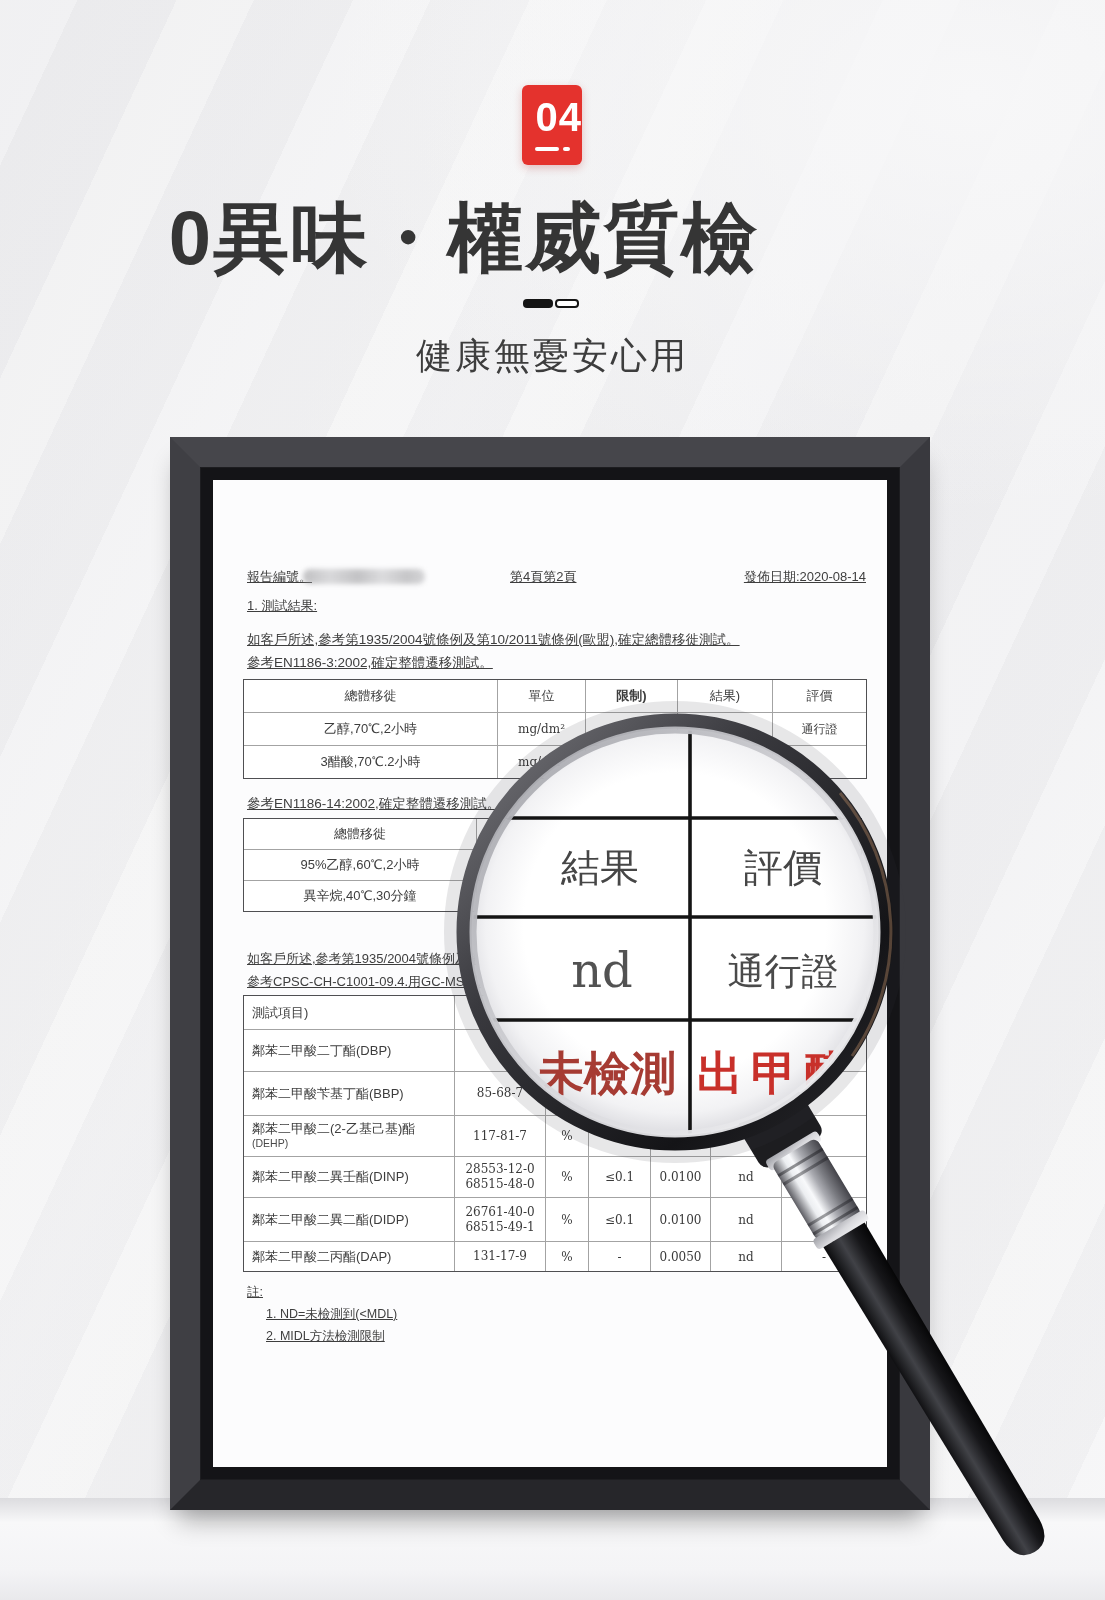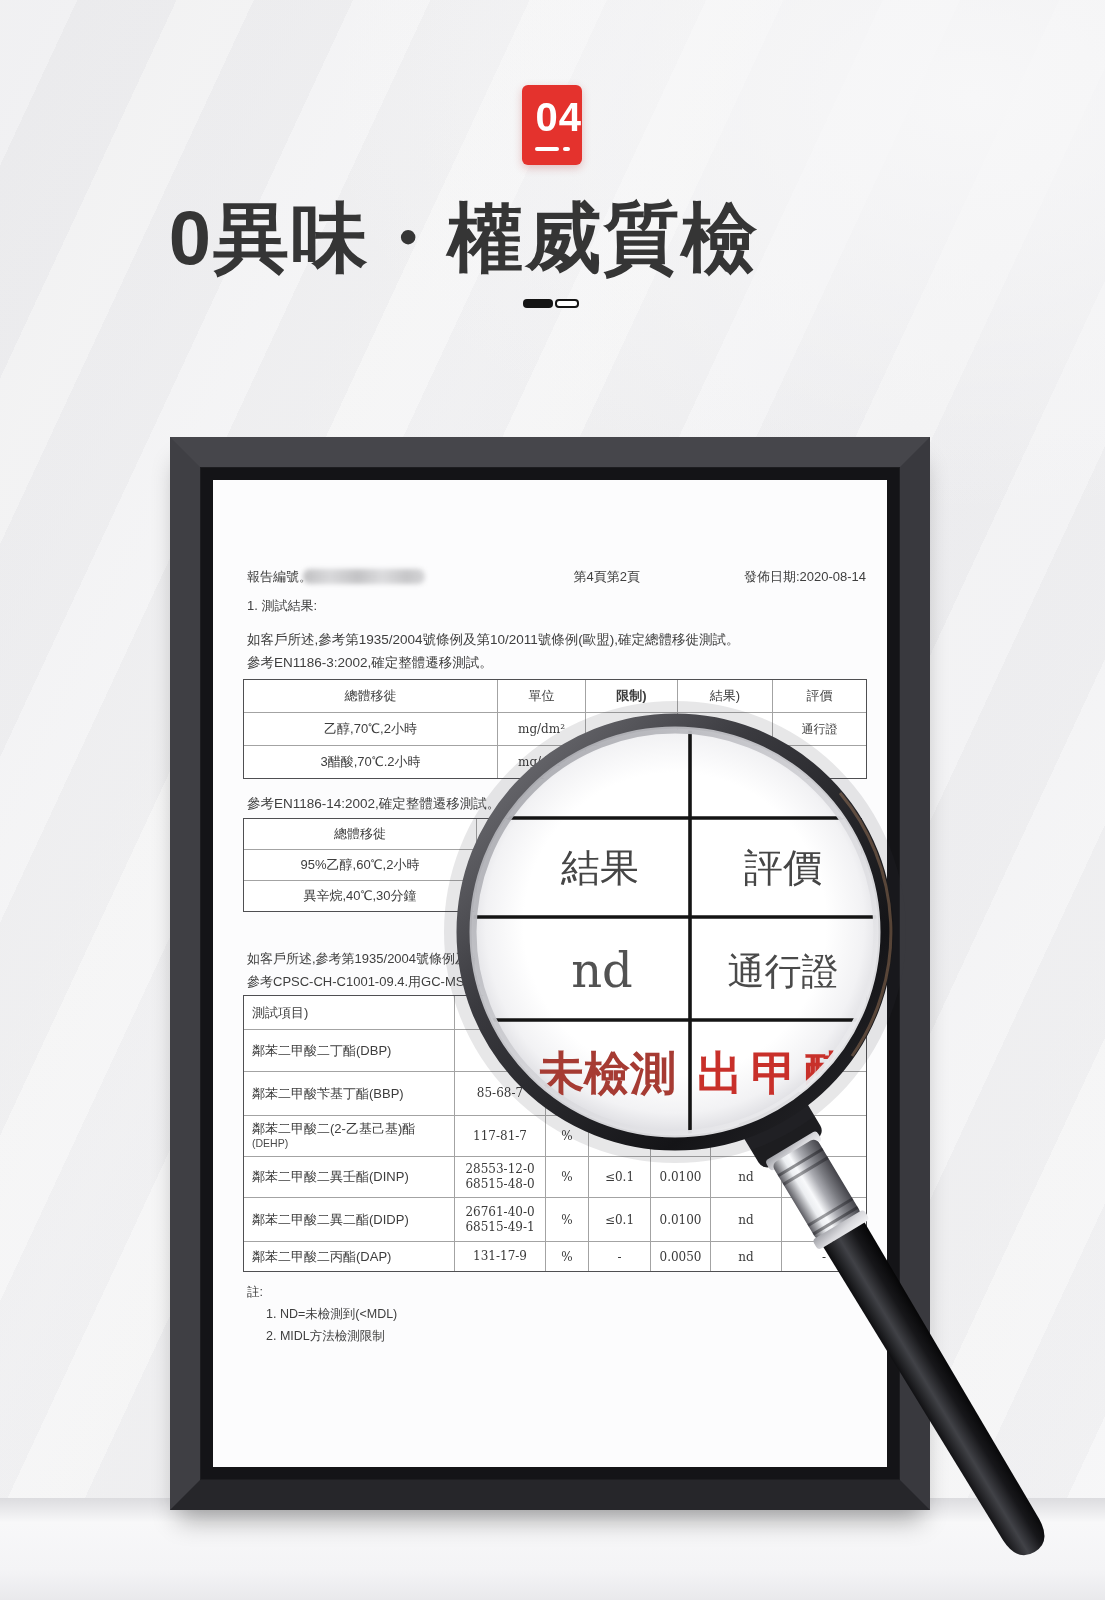--- a/index.html
+++ b/index.html
@@ -37,21 +37,21 @@
 
   
   .frame { position:absolute; left:170px; top:437px; width:760px; height:1073px;
     border:30px solid; border-color:#46464b #39393e #26262a #3f3f44;
     background:#141417; padding:13px;
     box-shadow:0 18px 24px -8px rgba(0,0,0,.32), inset 0 0 0 1px rgba(255,255,255,.04); }
   .paper { width:100%; height:100%; background:#fcfcfd; }
 
   
   .doc { position:absolute; inset:0; z-index:3; color:#3e3e3e; }
-  .doc-line { position:absolute; font-size:13px; line-height:17px; white-space:nowrap; }
+  .doc-line { position:absolute; font-size:13px; line-height:17px; white-space:nowrap;text-decoration:underline; }
   .blur-pill { position:absolute; left:303px; top:569px; width:122px; height:15px; border-radius:7px;
     background:linear-gradient(90deg,#8f8f92,#bcbcbf 22%,#949497 45%,#c2c2c5 65%,#9a9a9d 85%,#b5b5b8);
     opacity:.55; filter:blur(2.5px); }
 
   .tbl { position:absolute; display:grid; gap:1px; background:#a3a3a3; border:1px solid #4f4f52; }
   .cell { background:#fff; display:flex; align-items:center; justify-content:center;
     font-size:13px; color:#3d3d3d; overflow:hidden; white-space:nowrap; }
   .cell.left { justify-content:flex-start; padding-left:8px; }
   .cell.col { flex-direction:column; justify-content:center; line-height:15px; }
   .num { font-family:"DejaVu Serif", serif; font-size:12px; color:#3a3a3a; }
@@ -78,29 +78,30 @@
     <div class="badge-dashes">
       <div class="badge-dash-long"></div>
       <div class="badge-dash-short"></div>
     </div>
   </div>
   <div class="main-title">0異味・權威質檢</div>
   <div class="divider">
     <div class="solid"></div>
     <div class="outline"></div>
   </div>
+  <div class="subtitle">健康無憂安心用</div>
 
   <div class="frame">
     <div class="paper"></div>
   </div>
 
   <div class="doc">
     <div class="doc-line" style="left:247px; top:568px;">報告編號。</div>
     <div class="blur-pill"></div>
-    <div class="doc-line" style="left:510px; top:568px; width:130px; text-align:right;">第4頁第2頁</div>
+    <div class="doc-line" style="left:510px; top:568px; width:130px; text-align:left;">第4頁第2頁</div>
     <div class="doc-line" style="left:646px; top:568px; width:220px; text-align:right;">發佈日期:2020-08-14</div>
 
     <div class="doc-line" style="left:247px; top:597px;">1. 測試結果:</div>
     <div class="doc-line" style="left:247px; top:631px; font-size:13.5px;">如客戶所述,參考第1935/2004號條例及第10/2011號條例(歐盟),確定總體移徙測試。</div>
     <div class="doc-line" style="left:247px; top:654px; font-size:13.5px;">參考EN1186-3:2002,確定整體遷移測試。</div>
 
     <div class="tbl t1">
       <div class="cell">總體移徙</div>
       <div class="cell">單位</div>
       <div class="cell bold">限制)</div>

